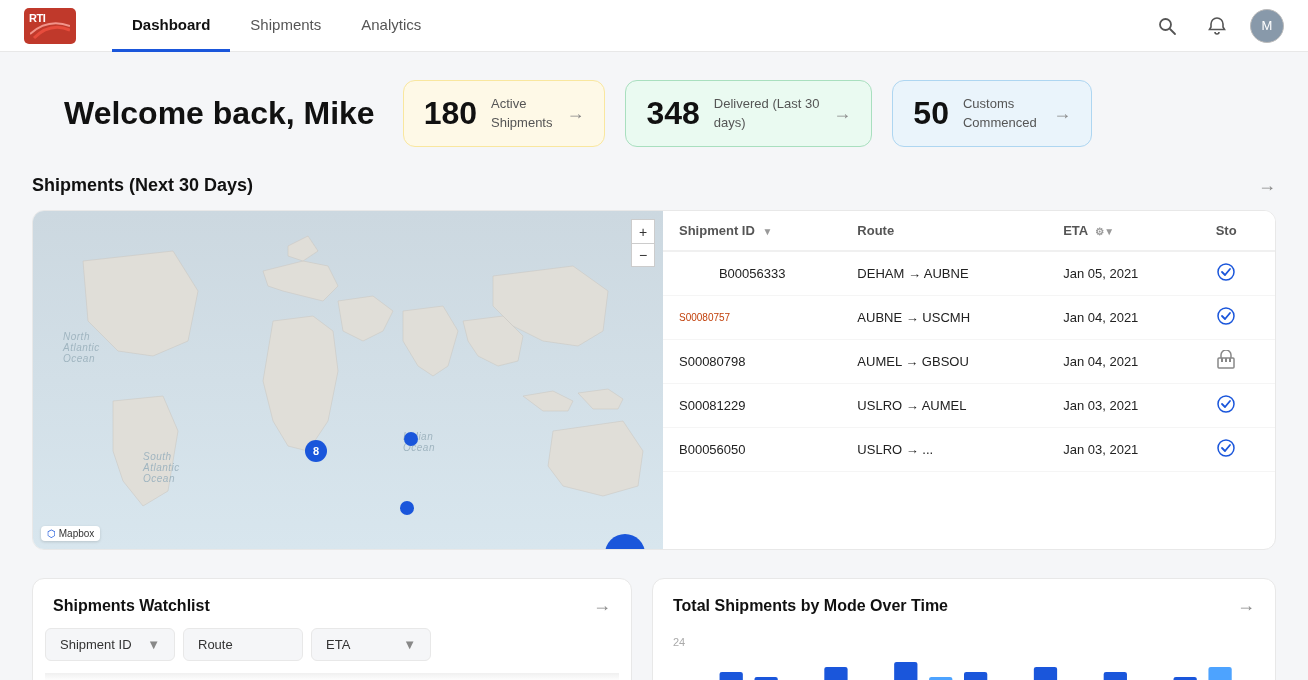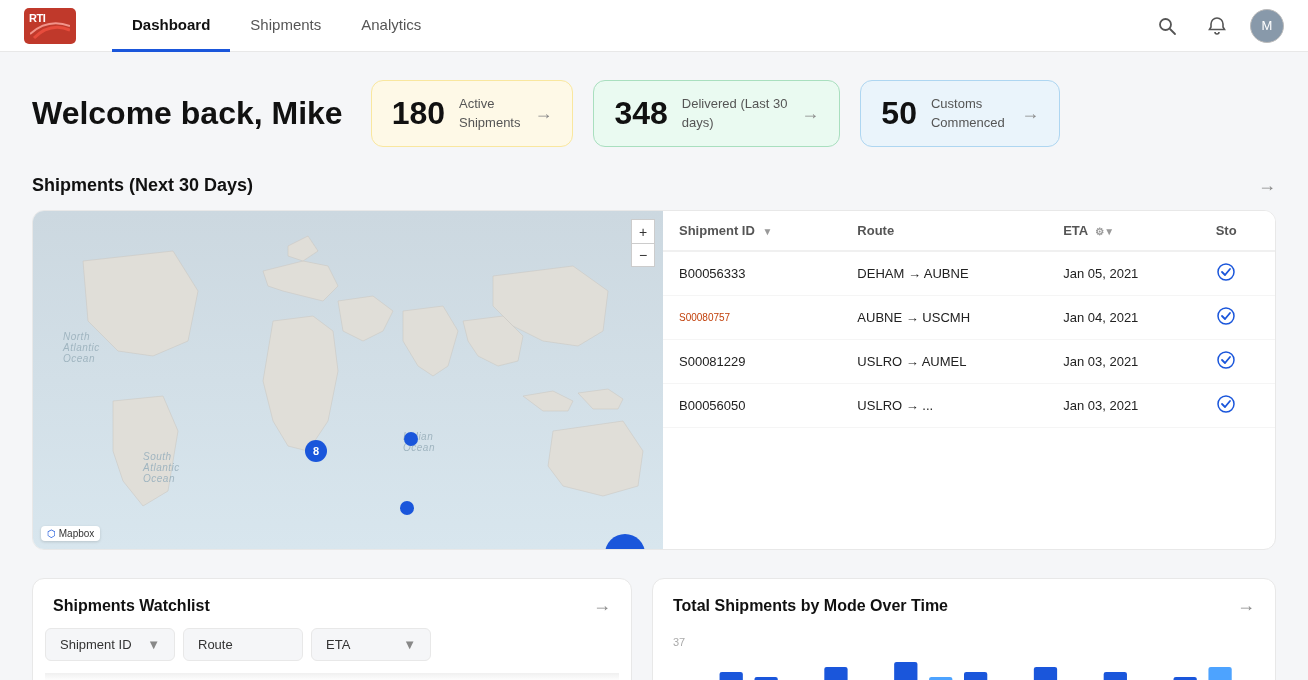--- a/index.html
+++ b/index.html
@@ -45,21 +45,21 @@
     </div>
     <div style="width:34px;height:34px;border-radius:50%;background:#8899aa;display:flex;align-items:center;justify-content:center;color:#fff;font-size:13px;cursor:pointer;border:1px solid #bbb;">
       <span>M</span>
     </div>
   </div>
 </nav>
 
 <div style="padding:28px 32px;max-width:1308px;">
 
   <div style="display:flex;align-items:center;gap:20px;margin-bottom:28px;flex-wrap:wrap;">
-    <h1 style="font-size:32px;font-weight:700;color:#111;margin-right:8px;">Welcome back, Mike</h1>
+    <h1 style="font-size:32px;font-weight:700;color:#111;margin-right:8px;margin-left:32px;">Welcome back, Mike</h1>
 
     <div style="display:flex;align-items:center;gap:14px;background:#fef9e7;border:1px solid #f9e79f;border-radius:12px;padding:14px 20px;min-width:190px;cursor:pointer;">
       <span style="font-size:32px;font-weight:700;color:#111;">180</span>
       <span style="font-size:13px;color:#555;line-height:1.4;white-space:pre-line;">Active
 Shipments</span>
       <span style="margin-left:auto;color:#888;font-size:18px;">→</span>
     </div>
 
     <div style="display:flex;align-items:center;gap:14px;background:#eafaf1;border:1px solid #a9dfbf;border-radius:12px;padding:14px 20px;min-width:220px;cursor:pointer;">
       <span style="font-size:32px;font-weight:700;color:#111;">348</span>
@@ -147,35 +147,47 @@
               <th style="padding:12px 16px;text-align:left;font-size:13px;color:#555;border-bottom:2px solid #f0f0f0;white-space:nowrap;position:sticky;top:0;background:#fff;font-weight:600;cursor:pointer;">Route</th>
               <th style="padding:12px 16px;text-align:left;font-size:13px;color:#555;border-bottom:2px solid #f0f0f0;white-space:nowrap;position:sticky;top:0;background:#fff;font-weight:600;cursor:pointer;">
                 <span>ETA</span>
                 <span style="margin-left:4px;color:#999;font-size:10px;">⚙▼</span>
               </th>
               <th style="padding:12px 16px;text-align:left;font-size:13px;color:#555;border-bottom:2px solid #f0f0f0;white-space:nowrap;position:sticky;top:0;background:#fff;font-weight:600;">Sto</th>
             </tr>
           </thead>
           <tbody id="shipments-tbody">
               <tr style="cursor: pointer;">
-    <td style="padding:10px 16px;border-bottom:1px solid #f5f5f5;font-size:13px;color:#222;white-space:nowrap;">B00056333</td>
+    <td style="padding:10px 16px;border-bottom:1px solid #f5f5f5;font-size:13px;color:#222;white-space:nowrap;text-align:center;">B00056333</td>
     <td style="padding:10px 16px;border-bottom:1px solid #f5f5f5;font-size:13px;color:#222;white-space:nowrap;">DEHAM → AUBNE</td>
     <td style="padding:10px 16px;border-bottom:1px solid #f5f5f5;font-size:13px;color:#222;white-space:nowrap;">Jan 05, 2021</td>
     <td style="padding:10px 16px;border-bottom:1px solid #f5f5f5;font-size:13px;white-space:nowrap;"><svg width="20" height="20" viewBox="0 0 20 20" fill="none">
                     <circle cx="10" cy="10" r="8" stroke="#1a56db" stroke-width="1.5"></circle>
                     <path d="M6 10 L9 13 L14 7" stroke="#1a56db" stroke-width="1.8" stroke-linecap="round" stroke-linejoin="round"></path>
                   </svg></td>
   </tr>
               <tr style="cursor: pointer;">
     <td style="padding:10px 16px;border-bottom:1px solid #f5f5f5;font-size:10px;color:#c2410c;white-space:nowrap;">S00080757</td>
     <td style="padding:10px 16px;border-bottom:1px solid #f5f5f5;font-size:13px;color:#222;white-space:nowrap;">AUBNE → USCMH</td>
     <td style="padding:10px 16px;border-bottom:1px solid #f5f5f5;font-size:13px;color:#222;white-space:nowrap;">Jan 04, 2021</td>
     <td style="padding:10px 16px;border-bottom:1px solid #f5f5f5;font-size:13px;white-space:nowrap;"><svg width="20" height="20" viewBox="0 0 20 20" fill="none">
                     <circle cx="10" cy="10" r="8" stroke="#1a56db" stroke-width="1.5"></circle>
                     <path d="M6 10 L9 13 L14 7" stroke="#1a56db" stroke-width="1.8" stroke-linecap="round" stroke-linejoin="round"></path>
+                  </svg></td>
+  </tr>
+              <tr style="cursor: pointer;">
+    <td style="padding:10px 16px;border-bottom:1px solid #f5f5f5;font-size:13px;color:#222;white-space:nowrap;">S00080798</td>
+    <td style="padding:10px 16px;border-bottom:1px solid #f5f5f5;font-size:13px;color:#222;white-space:nowrap;">AUMEL → GBSOU</td>
+    <td style="padding:10px 16px;border-bottom:1px solid #f5f5f5;font-size:13px;color:#222;white-space:nowrap;">Jan 04, 2021</td>
+    <td style="padding:10px 16px;border-bottom:1px solid #f5f5f5;font-size:13px;white-space:nowrap;"><svg width="20" height="20" viewBox="0 0 20 20" fill="none">
+                    <rect x="2" y="8" width="16" height="10" rx="1" stroke="#888" stroke-width="1.5"></rect>
+                    <rect x="5" y="8" width="2" height="4" fill="#888"></rect>
+                    <rect x="9" y="8" width="2" height="4" fill="#888"></rect>
+                    <rect x="13" y="8" width="2" height="4" fill="#888"></rect>
+                    <path d="M5 8V5a5 5 0 0 1 10 0v3" stroke="#888" stroke-width="1.5" fill="none"></path>
                   </svg></td>
   </tr>
               <tr style="cursor: pointer;">
     <td style="padding:10px 16px;border-bottom:1px solid #f5f5f5;font-size:13px;color:#222;white-space:nowrap;">S00081229</td>
     <td style="padding:10px 16px;border-bottom:1px solid #f5f5f5;font-size:13px;color:#222;white-space:nowrap;">USLRO → AUMEL</td>
     <td style="padding:10px 16px;border-bottom:1px solid #f5f5f5;font-size:13px;color:#222;white-space:nowrap;">Jan 03, 2021</td>
     <td style="padding:10px 16px;border-bottom:1px solid #f5f5f5;font-size:13px;white-space:nowrap;"><svg width="20" height="20" viewBox="0 0 20 20" fill="none">
                     <circle cx="10" cy="10" r="8" stroke="#1a56db" stroke-width="1.5"></circle>
                     <path d="M6 10 L9 13 L14 7" stroke="#1a56db" stroke-width="1.8" stroke-linecap="round" stroke-linejoin="round"></path>
                   </svg></td>
@@ -217,21 +229,21 @@
       </div>
       <div style="height:8px;background:linear-gradient(to bottom,#f0f0f0,transparent);margin:0 12px;"></div>
     </div>
 
     <div style="flex:1;background:#fff;border-radius:12px;border:1px solid #e8e8e8;overflow:hidden;">
       <div style="display:flex;align-items:center;justify-content:space-between;padding:16px 20px 12px;">
         <span style="font-size:16px;font-weight:700;color:#111;">Total Shipments by Mode Over Time</span>
         <span style="color:#888;font-size:18px;cursor:pointer;">→</span>
       </div>
       <div style="padding:8px 20px 12px;position:relative;">
-        <div style="font-size:11px;color:#aaa;margin-bottom:4px;">37</div>
+        <div style="font-size:11px;color:#aaa;margin-bottom:4px;">24</div>
         
         <svg width="100%" height="60" viewBox="0 0 500 60" preserveAspectRatio="none">
           <line x1="0" y1="55" x2="500" y2="55" stroke="#eee" stroke-width="1"></line>
           <rect x="10" y="30" width="20" height="25" fill="#1a56db" rx="2"></rect>
           <rect x="40" y="20" width="20" height="35" fill="#1a56db" rx="2"></rect>
           <rect x="70" y="25" width="20" height="30" fill="#1a56db" rx="2"></rect>
           <rect x="100" y="35" width="20" height="20" fill="#4da3ff" rx="2"></rect>
           <rect x="130" y="15" width="20" height="40" fill="#1a56db" rx="2"></rect>
           <rect x="160" y="30" width="20" height="25" fill="#4da3ff" rx="2"></rect>
           <rect x="190" y="10" width="20" height="45" fill="#1a56db" rx="2"></rect>

